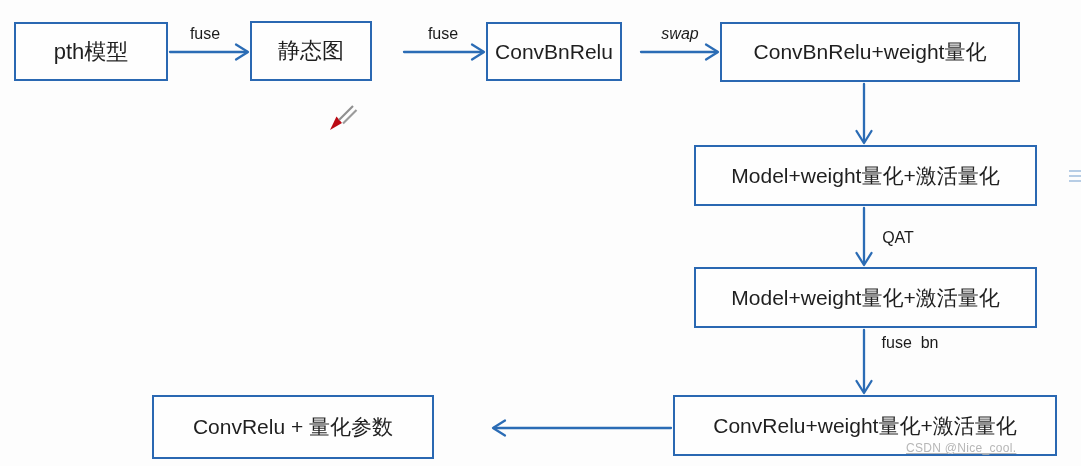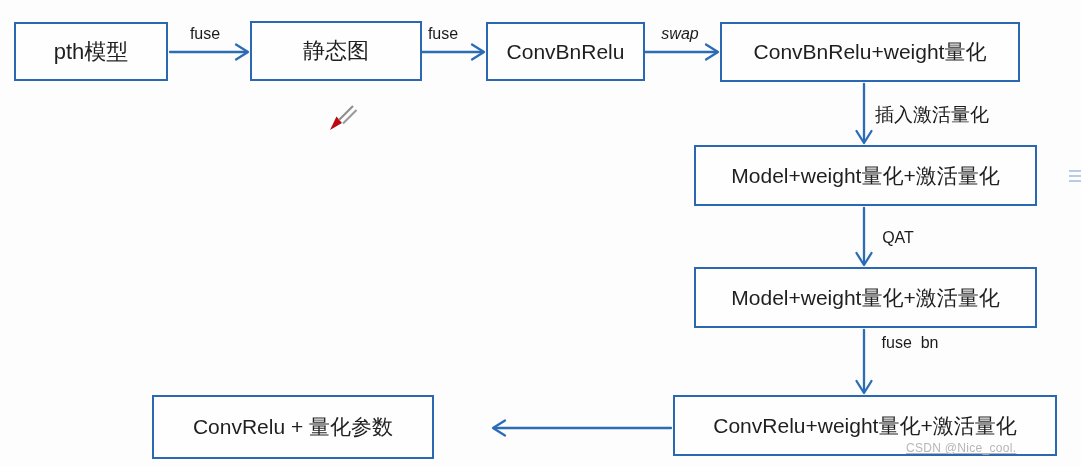--- a/index.html
+++ b/index.html
@@ -7,22 +7,22 @@
     position:relative;width:1081px;height:466px;background:#fdfdfd;
     overflow:hidden;font-family:"Liberation Sans","DejaVu Sans",sans-serif;
   }
   .box{
     position:absolute;border:2.5px solid #2a68b2;background:#fefefe;
     display:flex;align-items:center;justify-content:center;
     color:#1f1f1f;font-size:21px;white-space:nowrap;box-sizing:border-box;
   }
   .box.big{font-size:22px;}
   #box-pth            {left:14px;  top:22px;  width:154px; height:59px;}
-  #box-static         {left:250px; top:21px;  width:172px; height:60px;}
-  #box-convbnrelu     {left:486px; top:22px;  width:159px; height:59px;}
+  #box-static         {left:250px; top:21px;  width:122px; height:60px;}
+  #box-convbnrelu     {left:486px; top:22px;  width:136px; height:59px;}
   #box-convbnrelu-w   {left:720px; top:22px;  width:300px; height:60px;}
   #box-model-qat-1    {left:694px; top:145px; width:343px; height:61px;}
   #box-model-qat-2    {left:694px; top:267px; width:343px; height:61px;}
   #box-convrelu-w-a   {left:673px; top:395px; width:384px; height:61px;}
   #box-convrelu-param {left:152px; top:395px; width:282px; height:64px;}
 
   .edge-label{
     position:absolute;color:#1b1b1b;white-space:pre;
     transform:translateX(-50%);text-align:center;
   }
@@ -97,21 +97,20 @@
   <div class="box" id="box-convbnrelu">ConvBnRelu</div>
   <div class="box" id="box-convbnrelu-w">ConvBnRelu+weight量化</div>
   <div class="box" id="box-model-qat-1">Model+weight量化+激活量化</div>
   <div class="box" id="box-model-qat-2">Model+weight量化+激活量化</div>
   <div class="box" id="box-convrelu-w-a">ConvRelu+weight量化+激活量化</div>
   <div class="box" id="box-convrelu-param">ConvRelu + 量化参数</div>
 
   <span class="edge-label latin" id="lbl-trace">fuse</span>
   <span class="edge-label latin" id="lbl-fuse">fuse</span>
   <span class="edge-label latin" id="lbl-swap">swap</span>
-  <span class="edge-label cjk" id="lbl-insert">插入激活量化</span>
   <span class="edge-label latin" id="lbl-qat">QAT</span>
   <span class="edge-label latin" id="lbl-fusebn">fuse  bn</span>
 
   <div id="faint-lines-icon">
     <div class="bar b1"></div>
       <div class="bar b2"></div>
       <div class="bar b3"></div>
   </div>
 
   <div id="watermark">CSDN @Nice_cool.</div>

